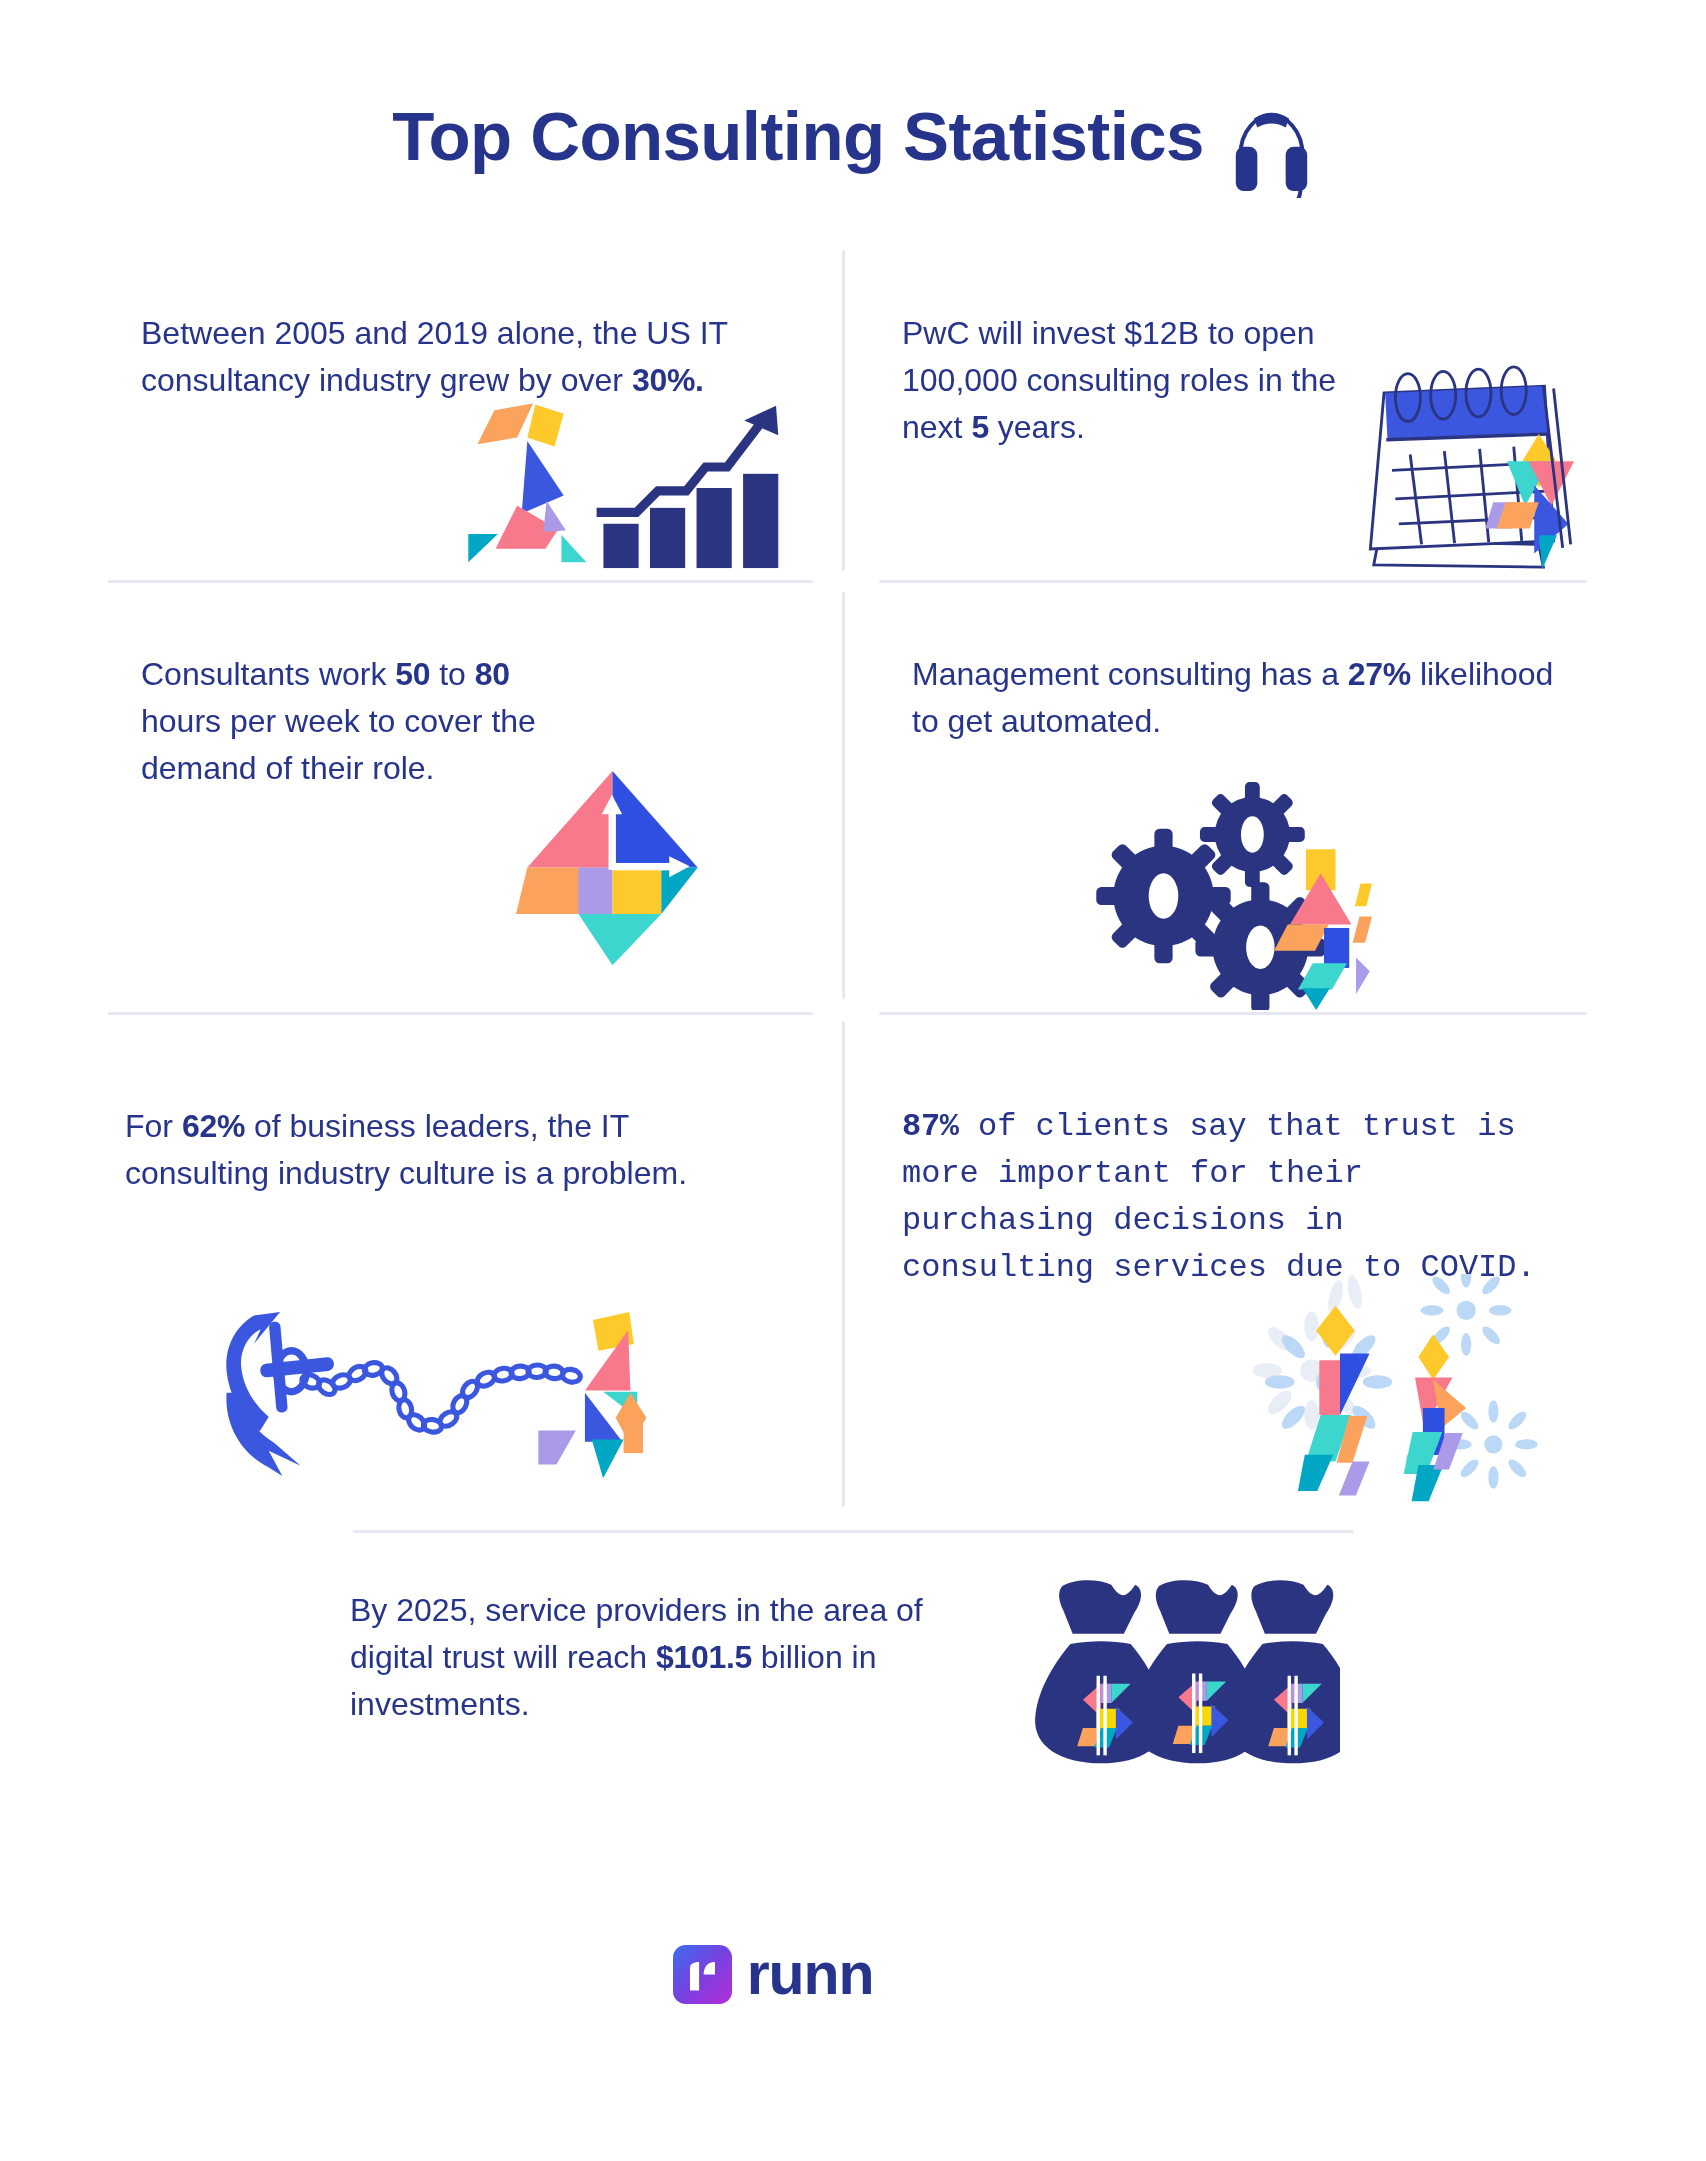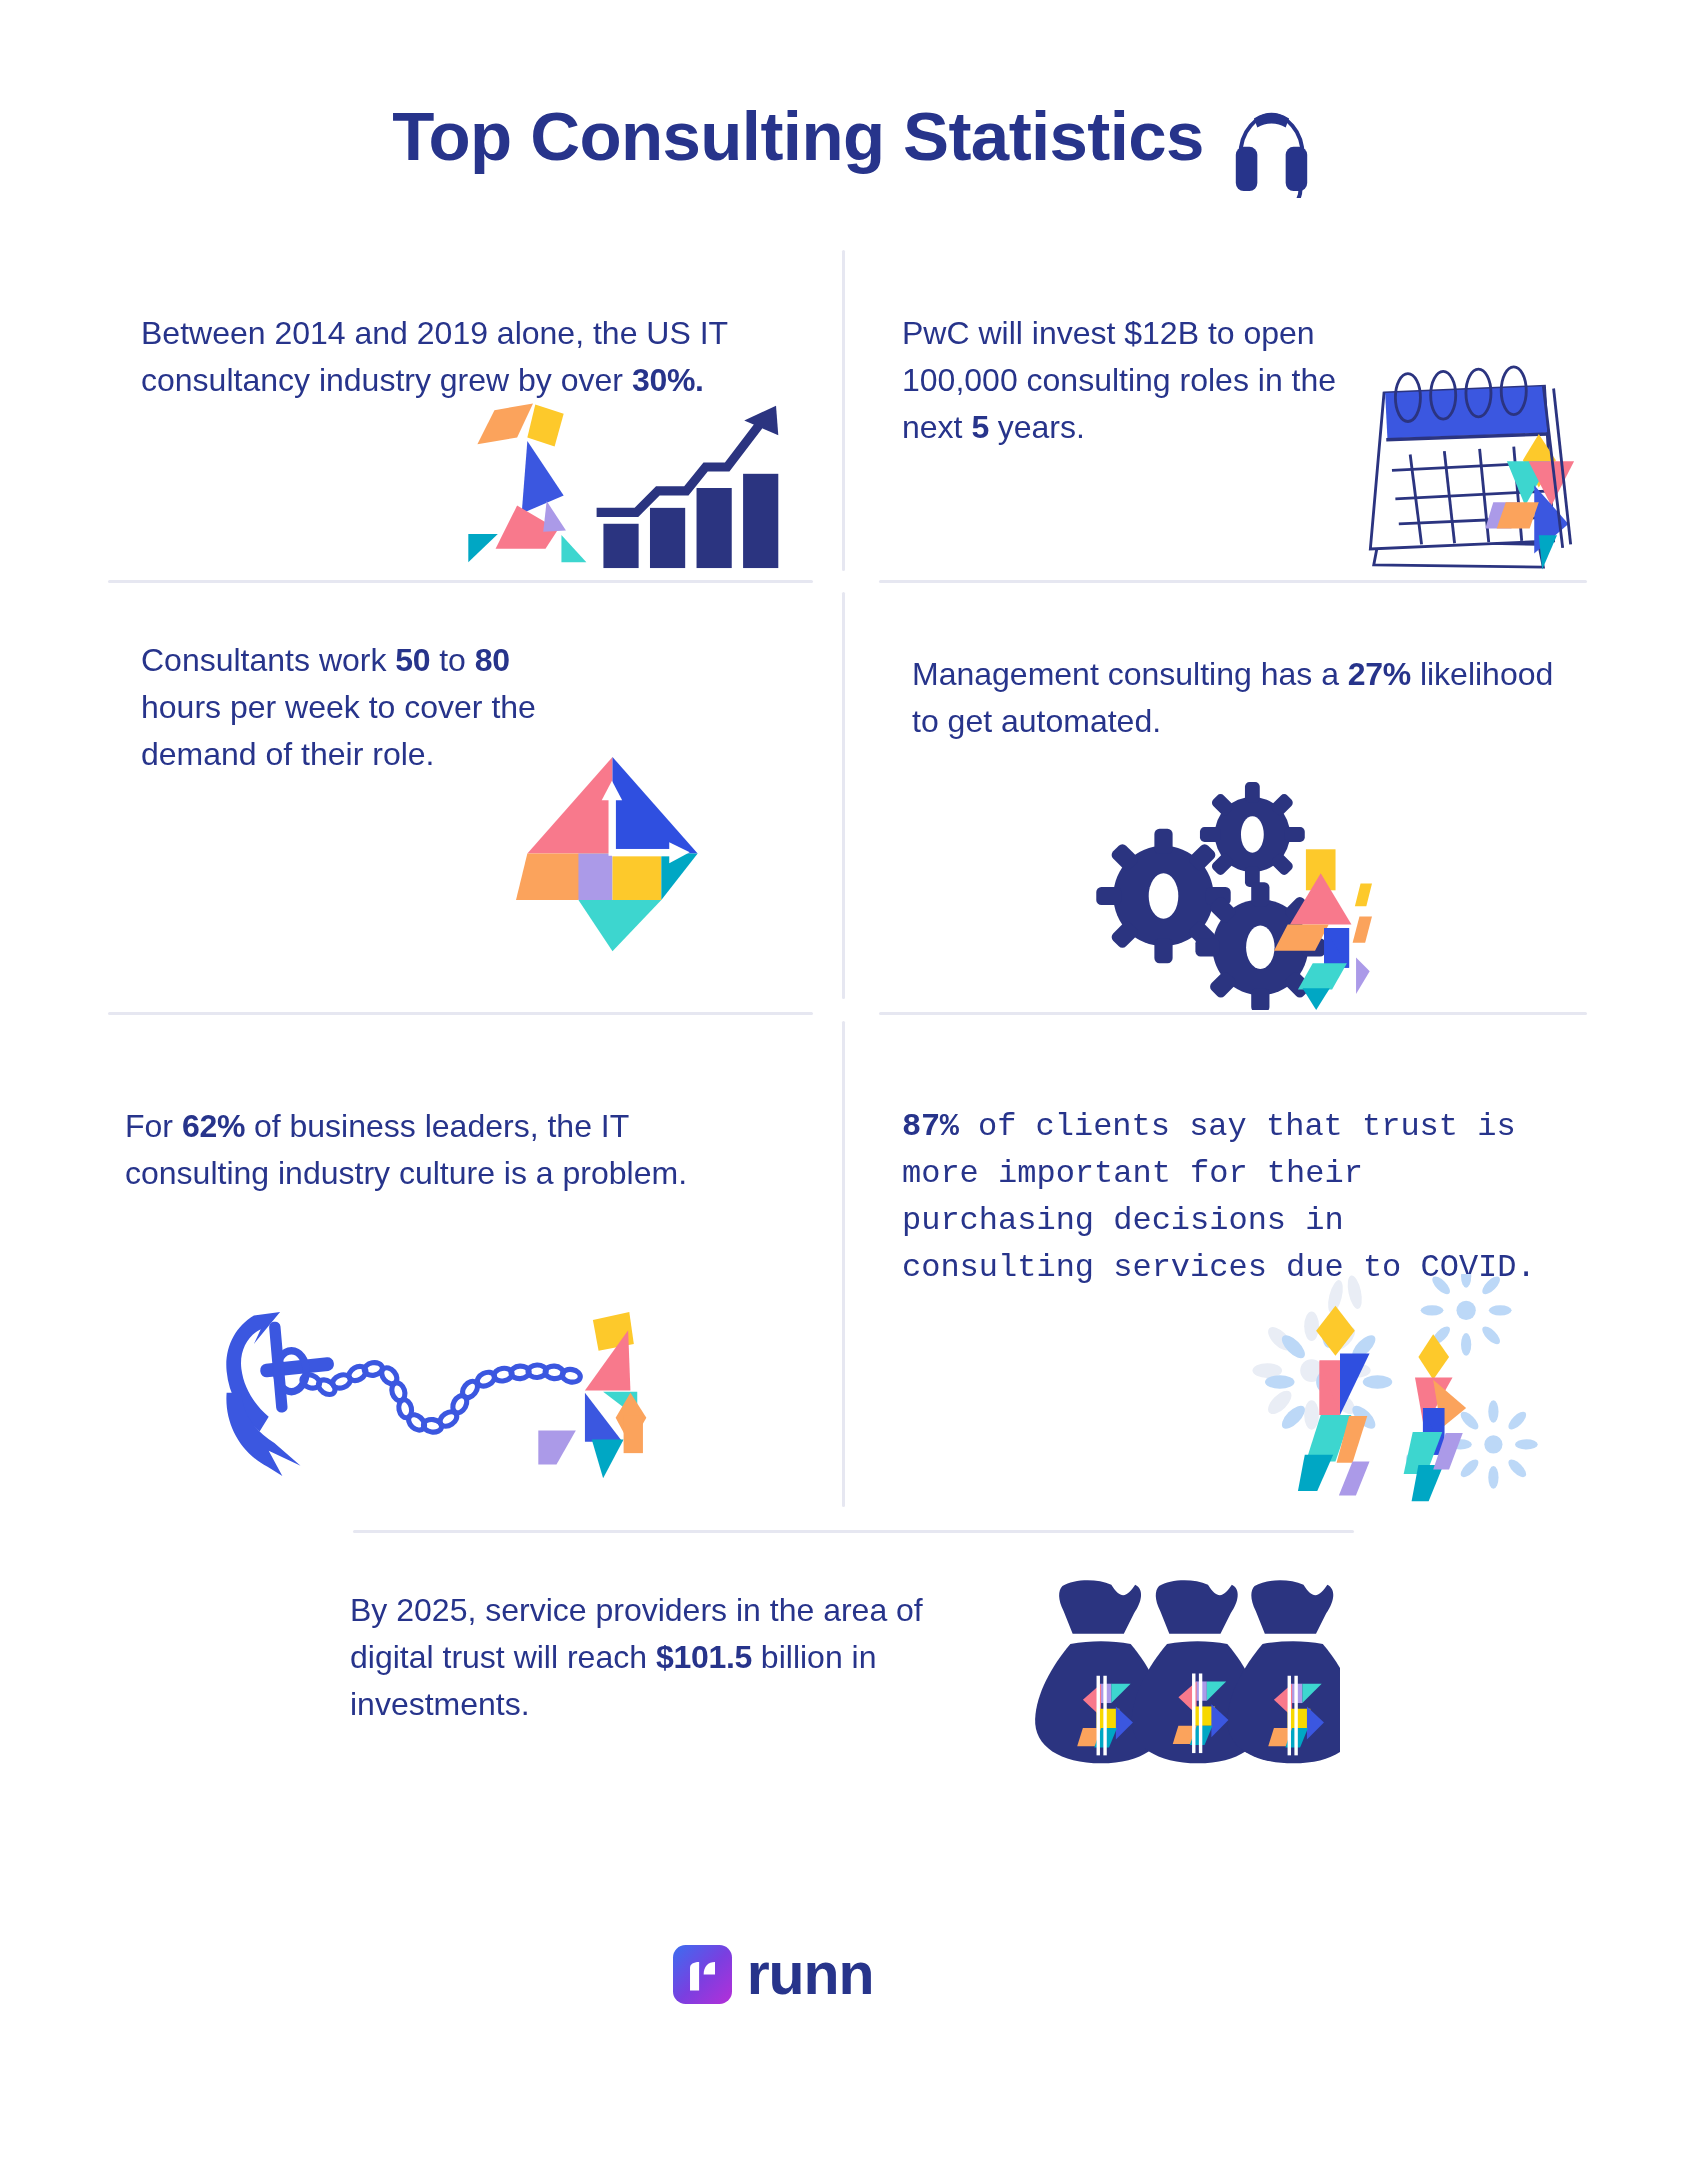--- a/index.html
+++ b/index.html
@@ -131,21 +131,21 @@
   <div class="hline" style="left:108px; top:1012px; width:705px;"></div>
   <div class="hline" style="left:879px; top:1012px; width:708px;"></div>
   <div class="hline" style="left:353px; top:1530px; width:1001px;"></div>
 
   <div class="vline" style="left:842px; top:250px; width:2.8px; height:321px;"></div>
   <div class="vline" style="left:842px; top:592px; width:2.8px; height:407px;"></div>
   <div class="vline" style="left:842px; top:1021px; width:2.8px; height:486px;"></div>
 
   <div class="cell" style="left:141px; top:310px; width:637px; height:262px;">
     <p class="stat-text" style="width:626px;">
-      <span>Between 2014 and 2019 alone, the US IT consultancy industry grew by over </span><span class="big">30%.</span>
+      <span>Between 2005 and 2019 alone, the US IT consultancy industry grew by over </span><span class="big">30%.</span>
     </p>
 
     <svg class="illus" style="left:319px; top:90px;" width="330" height="176" viewBox="0 0 580 310">
 
       <polygon points="60,18 128,6 100,66 30,78" fill="#fba35c"></polygon>
       <polygon points="132,8 182,24 166,82 118,66" fill="#fdc92b"></polygon>
       <polygon points="118,72 182,168 108,200" fill="#3b57e0"></polygon>
       <polygon points="100,186 172,228 150,262 62,262" fill="#f8798c"></polygon>
       <polygon points="152,178 186,230 146,232" fill="#ab9ae8"></polygon>
       <polygon points="14,236 66,236 14,286" fill="#00a7c4"></polygon>
@@ -196,21 +196,21 @@
       <polygon points="322,232 382,300 322,352" fill="#3b57e0"></polygon>
       <polygon points="250,262 296,262 282,308 236,308" fill="#ab9ae8"></polygon>
       <polygon points="272,262 330,262 314,308 256,308" fill="#fba35c"></polygon>
       <polygon points="330,320 362,320 336,380" fill="#00a7c4"></polygon>
 
       <path d="M338 58 L372 342" stroke="#2b3480" stroke-width="5" fill="none"></path>
       <path d="M356 62 L386 336" stroke="#2b3480" stroke-width="5" fill="none"></path>
     </svg>
   </div>
 
-  <div class="cell" style="left:141px; top:637px; width:637px; height:341px;">
+  <div class="cell" style="left:141px; top:651px; width:637px; height:341px;">
     <p class="stat-text" style="width:432px;">
       <span>Consultants work </span><span class="big">50</span><span> to </span><span class="big">80</span><span> hours per week to cover the demand of their role.</span>
     </p>
 
     <svg class="illus" style="left:375px; top:114px;" width="193" height="205" viewBox="0 0 340 360">
       <polygon points="170,10 170,180 20,180" fill="#f8798c"></polygon>
       <polygon points="170,10 320,180 170,180" fill="#2f4fe0"></polygon>
       <polygon points="20,180 170,180 110,262 0,262" fill="#fba35c"></polygon>
       <polygon points="110,180 170,180 170,262 110,262" fill="#ab9ae8"></polygon>
       <rect x="170" y="180" width="86" height="82" fill="#fdc92b"></rect>

